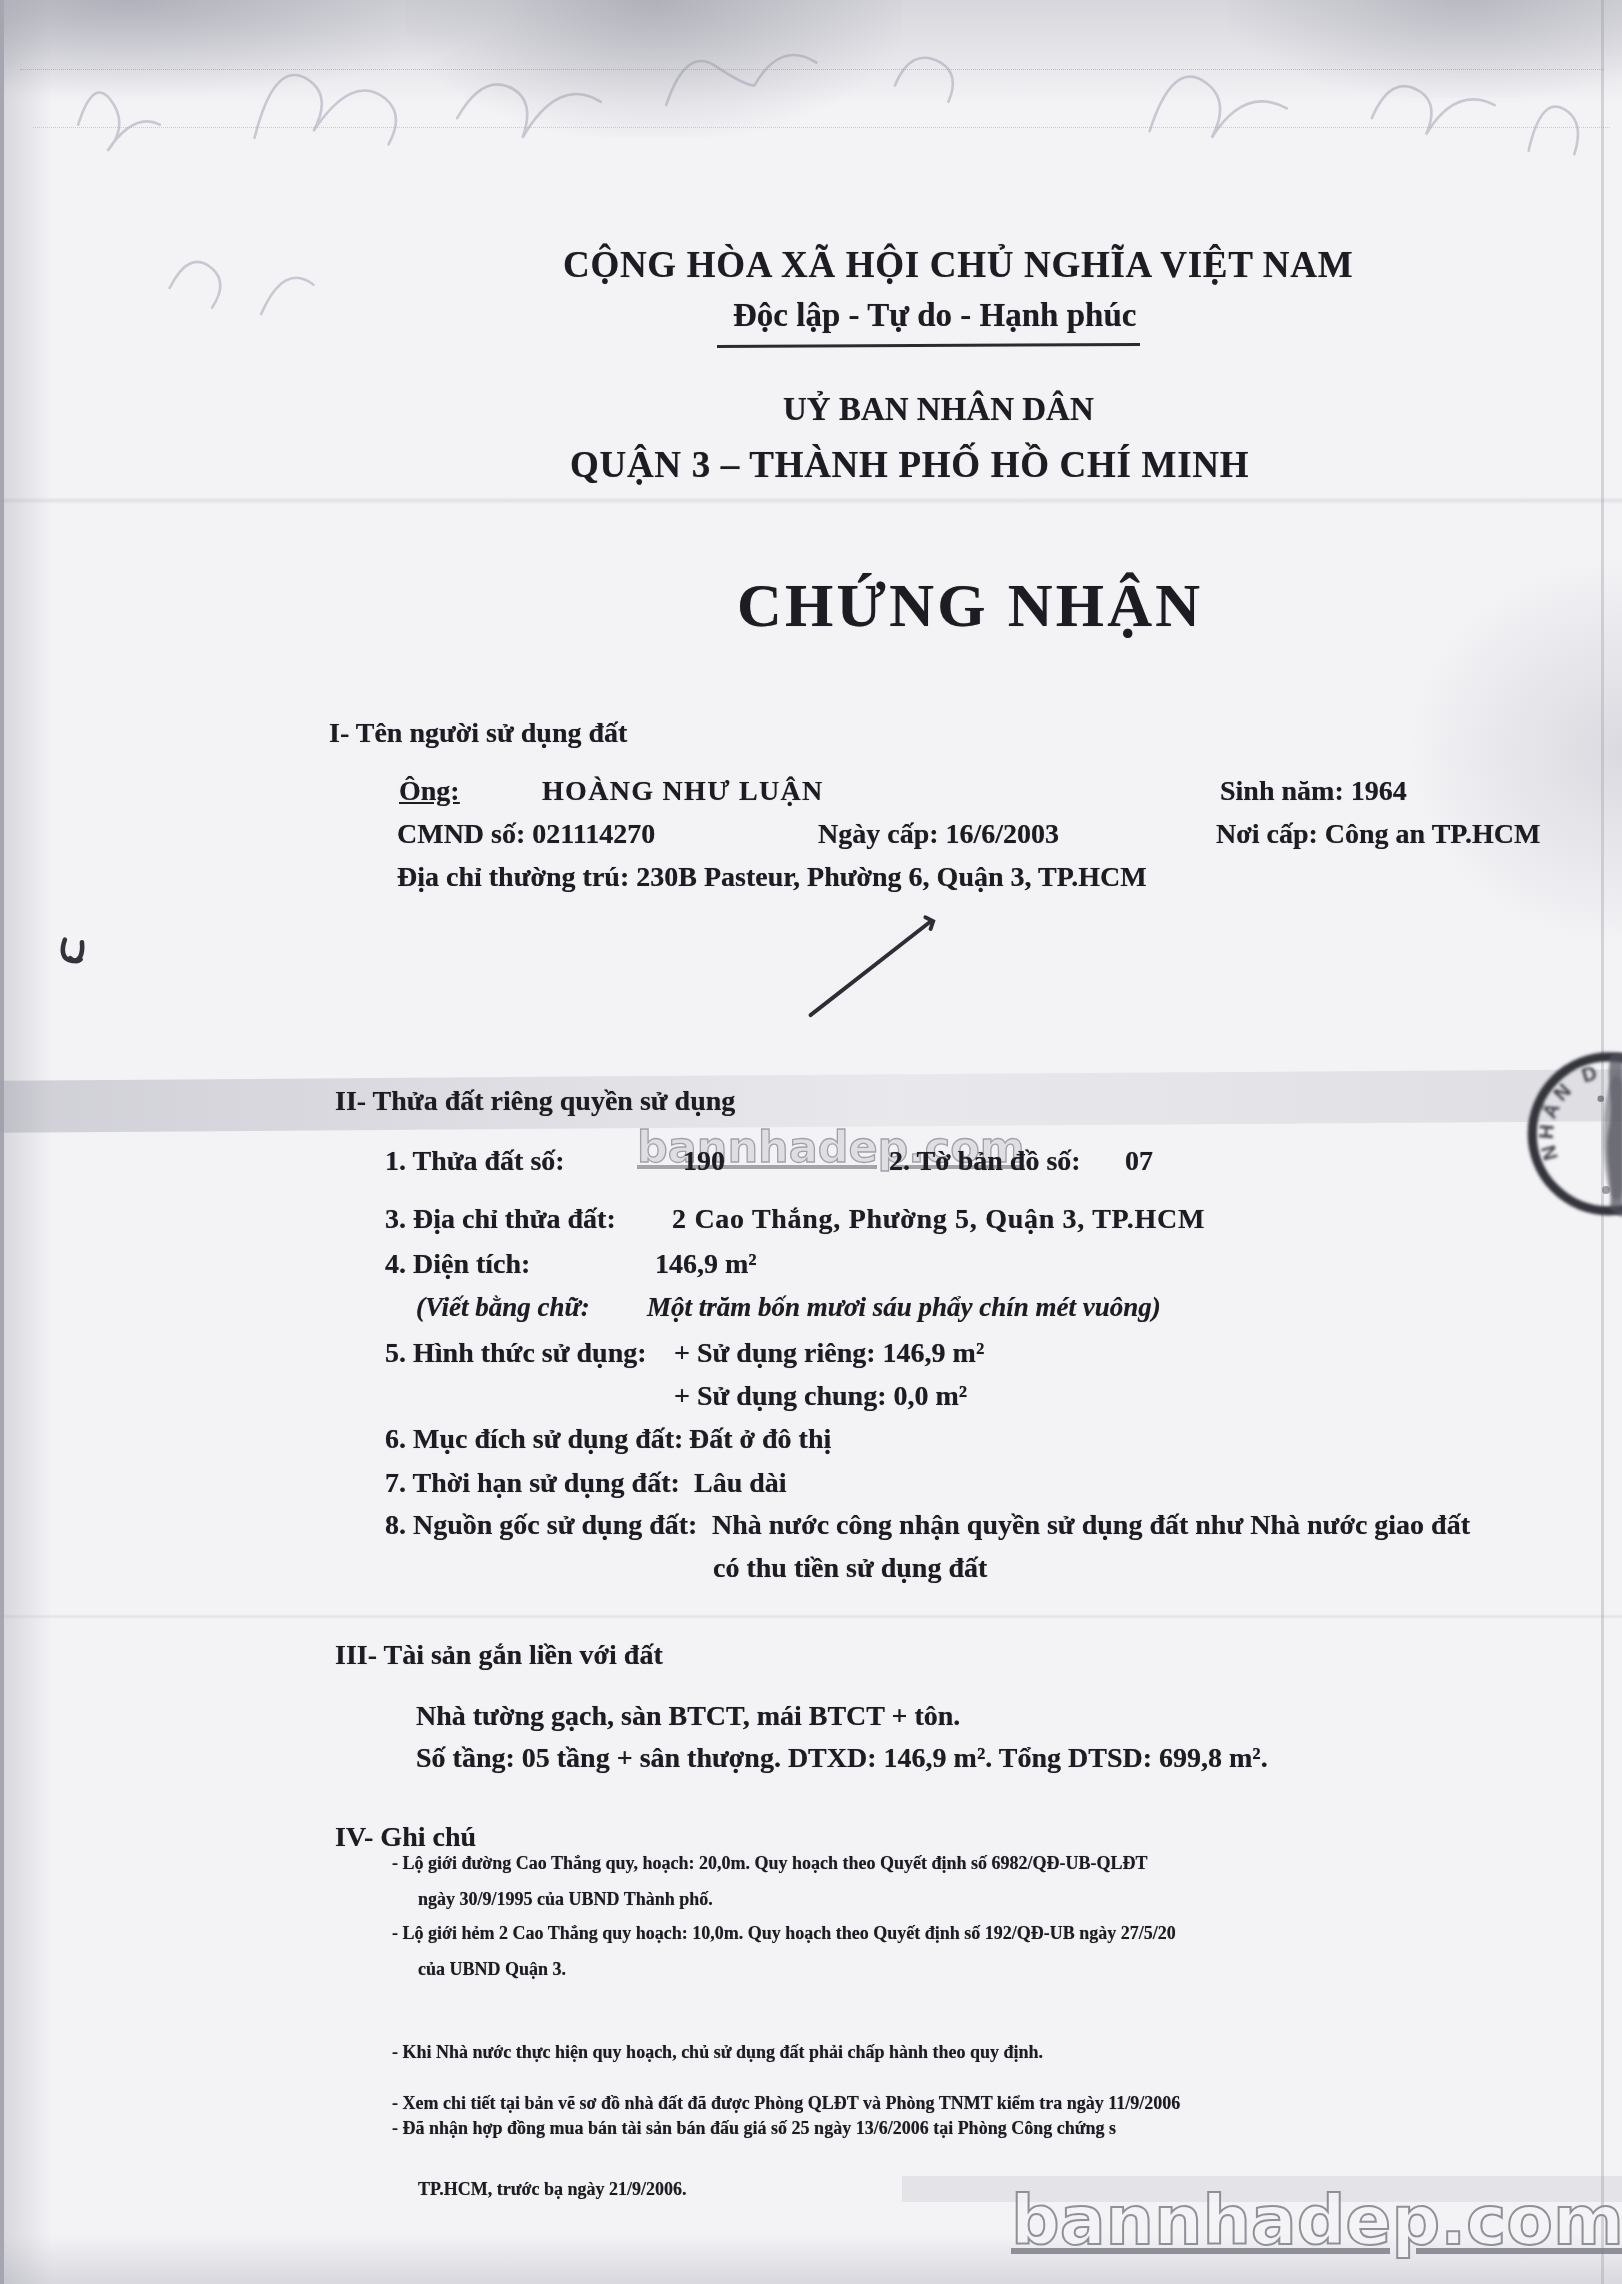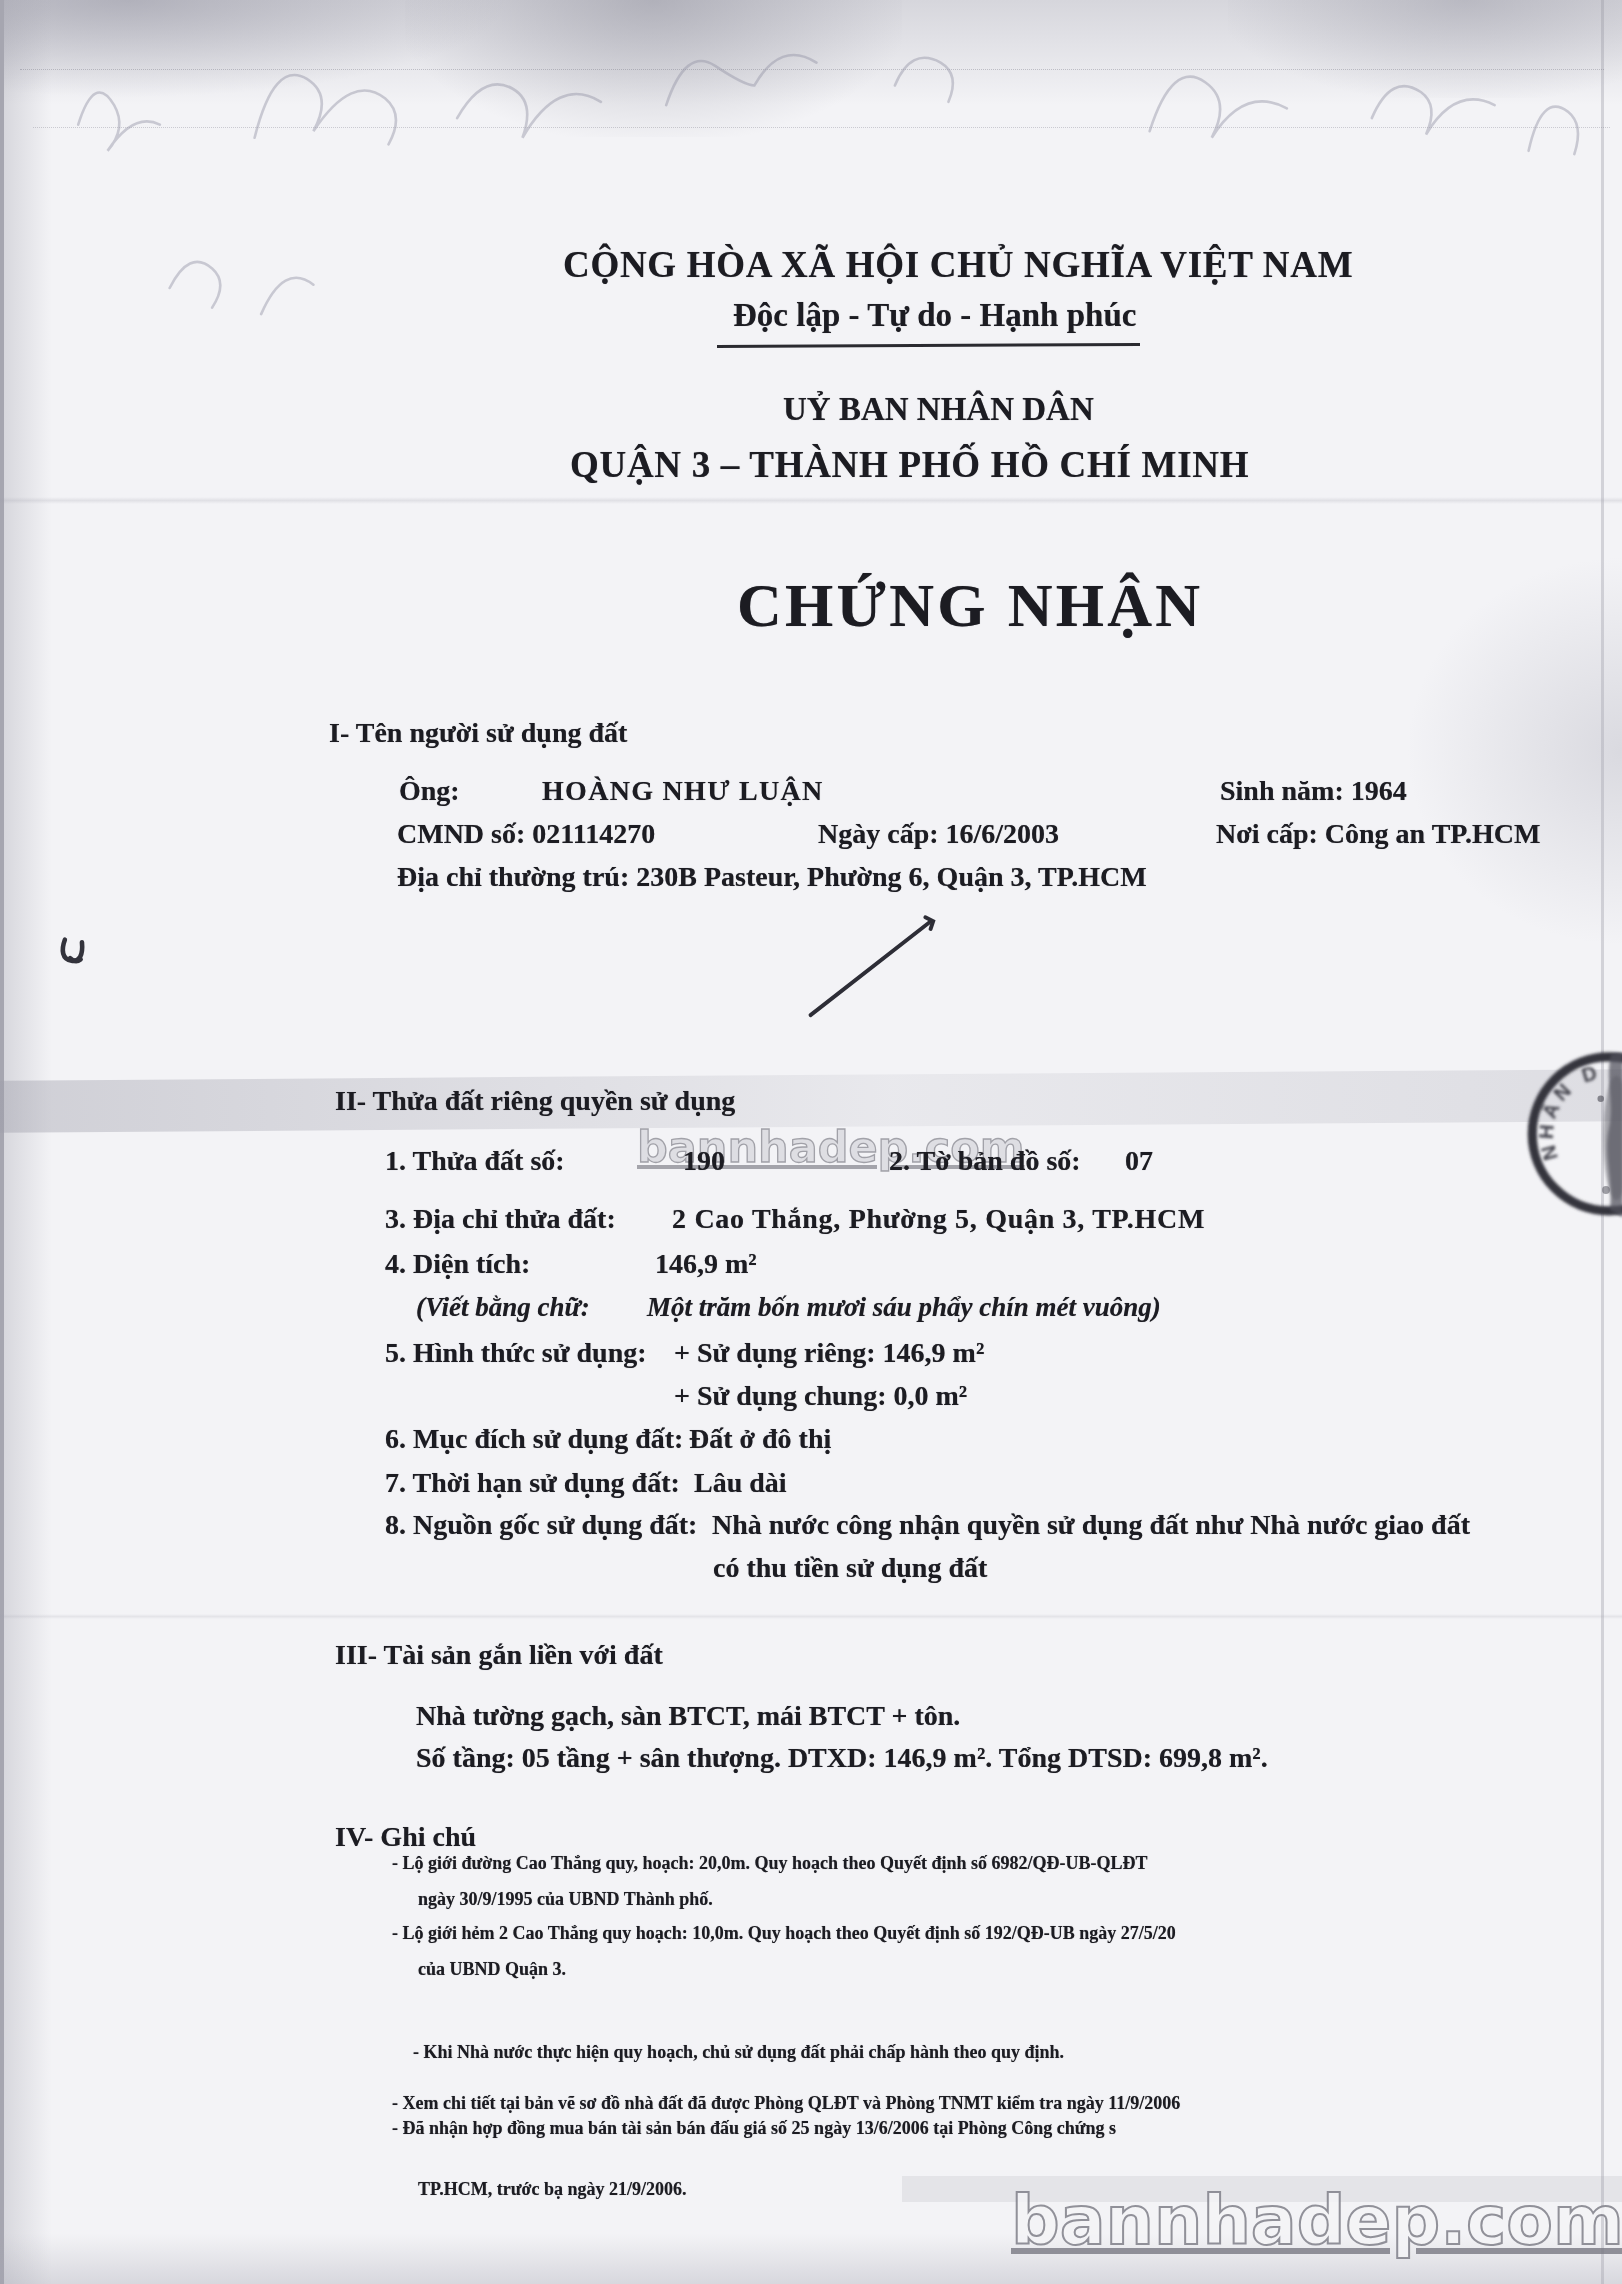--- a/index.html
+++ b/index.html
@@ -52,21 +52,21 @@
 
   <div class="abs t big" style="left:563px;top:243px;">CỘNG HÒA XÃ HỘI CHỦ NGHĨA VIỆT NAM</div>
   <div class="abs t mid" style="left:733px;top:297px;">Độc lập - Tự do - Hạnh phúc</div>
   <div class="shade" style="left:717px;top:344px;width:423px;height:2.6px;background:#2a2a30;transform:rotate(-.3deg);"></div>
   <div class="abs t mid" style="left:783px;top:391px;">UỶ BAN NHÂN DÂN</div>
   <div class="abs t big" style="left:570px;top:443px;">QUẬN 3 – THÀNH PHỐ HỒ CHÍ MINH</div>
 
   <div class="abs t title" style="left:737px;top:570px;">CHỨNG NHẬN</div>
 
   <div class="abs t" style="left:329px;top:717px;">I- Tên người sử dụng đất</div>
-  <div class="abs t" style="left:399px;top:775px;">Ông:</div>
+  <div class="abs t" style="left:399px;top:775px;text-decoration:underline;">Ông:</div>
   <div class="abs t" style="left:542px;top:775px;letter-spacing:1.3px;">HOÀNG NHƯ LUẬN</div>
   <div class="abs t" style="left:1220px;top:775px;">Sinh năm: 1964</div>
   <div class="abs t" style="left:397px;top:818px;">CMND số: 021114270</div>
   <div class="abs t" style="left:818px;top:818px;">Ngày cấp: 16/6/2003</div>
   <div class="abs t" style="left:1216px;top:818px;">Nơi cấp: Công an TP.HCM</div>
   <div class="abs t" style="left:397px;top:861px;">Địa chỉ thường trú: 230B Pasteur, Phường 6, Quận 3, TP.HCM</div>
 
   <svg class="abs" style="left:57px;top:933px;" width="42" height="37" viewBox="0 0 64 56" fill="none" stroke="#33333c" stroke-width="7" stroke-linecap="round">
     <path d="M12,10 C6,26 8,40 22,42 C34,44 40,34 38,14"></path>
     <path d="M20,38 q8,8 16,2"></path>
@@ -119,21 +119,21 @@
 
   <div class="abs t" style="left:335px;top:1639px;">III- Tài sản gắn liền với đất</div>
   <div class="abs t" style="left:416px;top:1700px;">Nhà tường gạch, sàn BTCT, mái BTCT + tôn.</div>
   <div class="abs t" style="left:416px;top:1742px;">Số tầng: 05 tầng + sân thượng. DTXD: 146,9 m². Tổng DTSD: 699,8 m².</div>
 
   <div class="abs t" style="left:335px;top:1821px;">IV- Ghi chú</div>
   <div class="abs t t4" style="left:392px;top:1853px;">- Lộ giới đường Cao Thắng quy, hoạch: 20,0m. Quy hoạch theo Quyết định số 6982/QĐ-UB-QLĐT</div>
   <div class="abs t t4" style="left:418px;top:1889px;">ngày 30/9/1995 của UBND Thành phố.</div>
   <div class="abs t t4" style="left:392px;top:1923px;">- Lộ giới hẻm 2 Cao Thắng quy hoạch: 10,0m. Quy hoạch theo Quyết định số 192/QĐ-UB ngày 27/5/20</div>
   <div class="abs t t4" style="left:418px;top:1959px;">của UBND Quận 3.</div>
-  <div class="abs t t4" style="left:413px;top:2042px;">- Khi Nhà nước thực hiện quy hoạch, chủ sử dụng đất phải chấp hành theo quy định.</div>
+  <div class="abs t t4" style="left:392px;top:2042px;">- Khi Nhà nước thực hiện quy hoạch, chủ sử dụng đất phải chấp hành theo quy định.</div>
   <div class="abs t t4" style="left:392px;top:2081px;margin-top:12px;">- Xem chi tiết tại bản vẽ sơ đồ nhà đất đã được Phòng QLĐT và Phòng TNMT kiểm tra ngày 11/9/2006</div>
   <div class="abs t t4" style="left:392px;top:2118px;">- Đã nhận hợp đồng mua bán tài sản bán đấu giá số 25 ngày 13/6/2006 tại Phòng Công chứng s</div>
   <div class="abs t t4" style="left:418px;top:2156px;margin-top:23px;">TP.HCM, trước bạ ngày 21/9/2006.</div>
 
   <div class="abs wm" style="left:1011px;top:2181px;font-size:68px;color:rgba(243,243,246,.85);-webkit-text-stroke:2px rgba(120,120,130,.8);">bannhadep.com</div>
 
 </div>
 
 
 </body></html>

